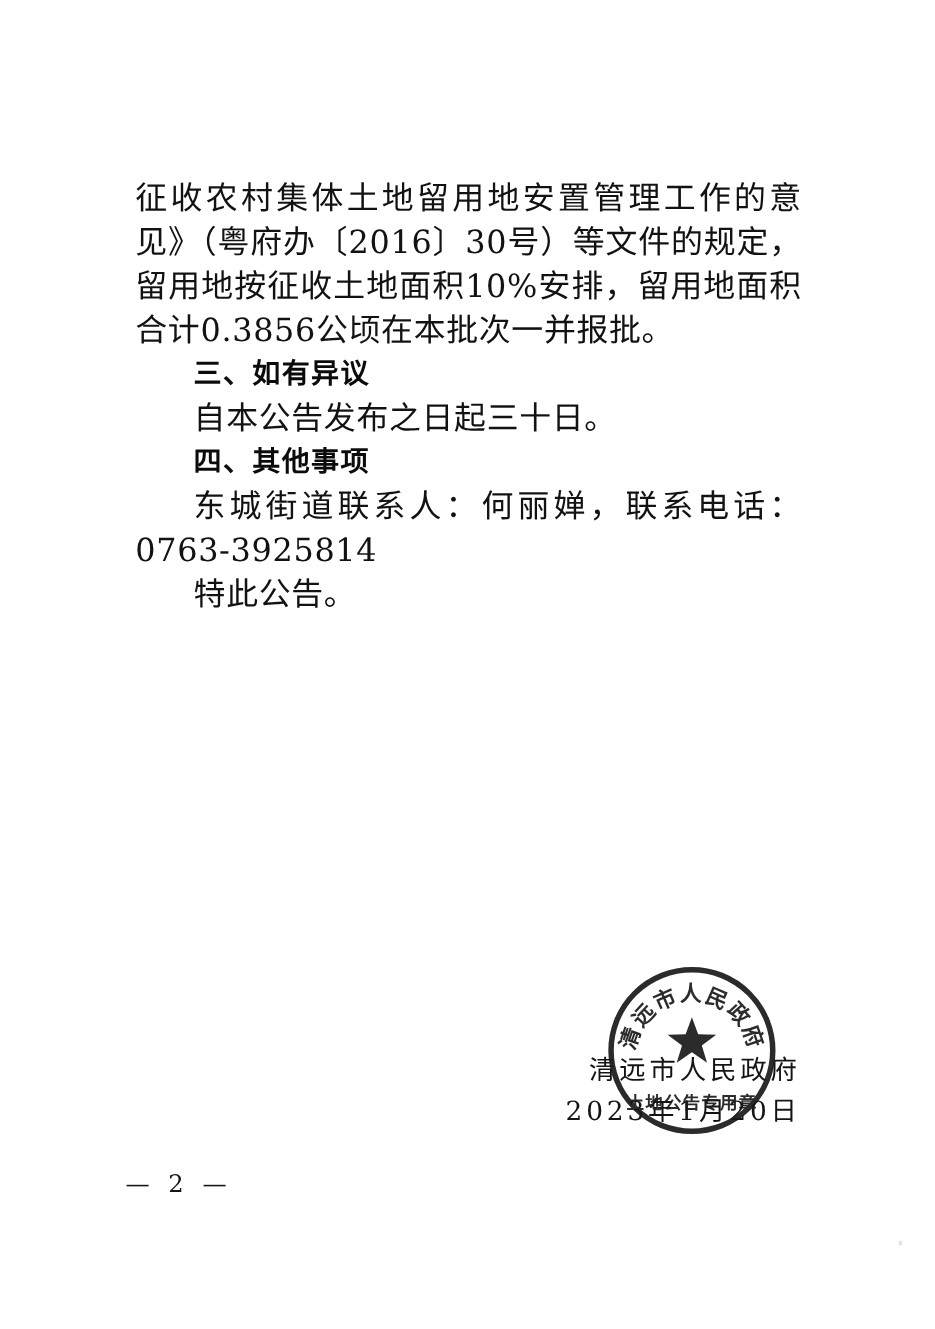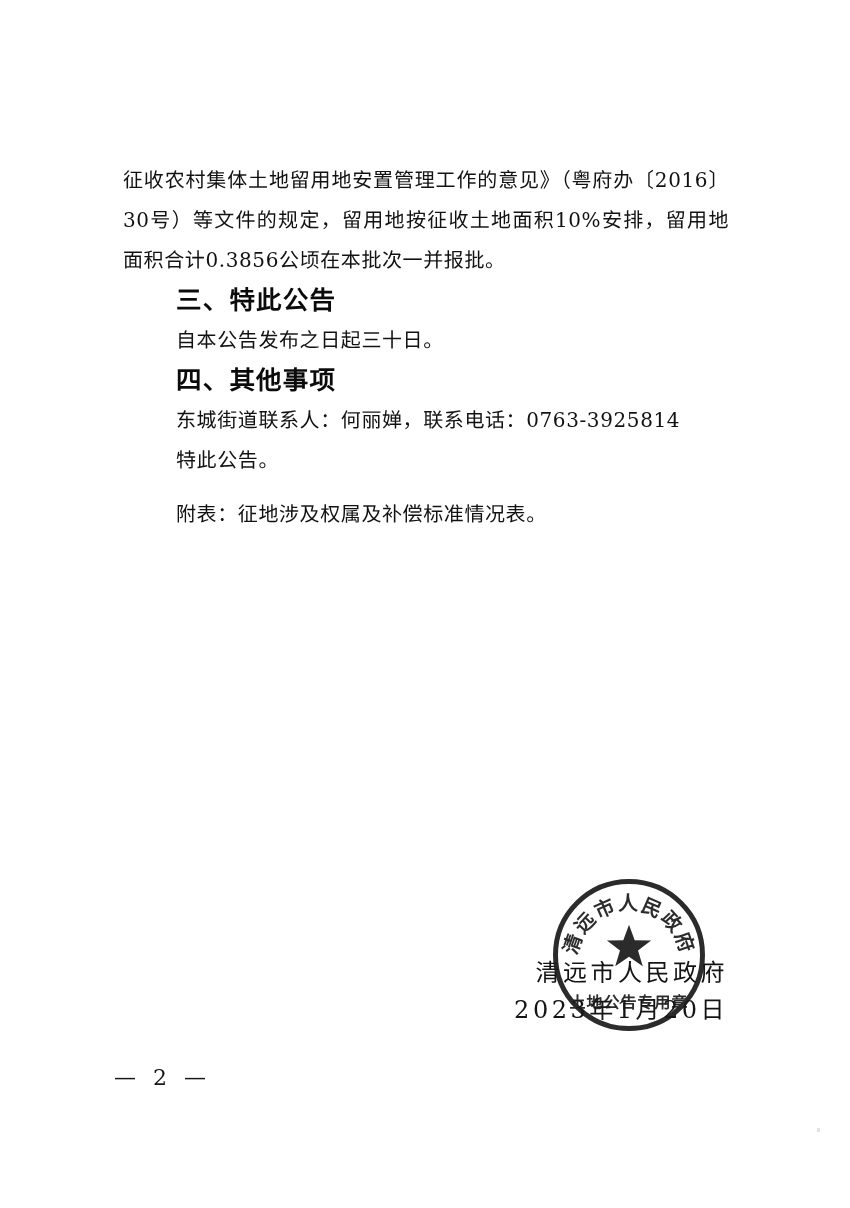--- a/index.html
+++ b/index.html
@@ -20,21 +20,21 @@
 
   
   .body-block {
     position: absolute;
     left: 123px;
     top: 160px;
     width: 606px;
   }
 
   .para {
-    font-size: 20px;
+    font-size: 29px;
     line-height: 40px;
     letter-spacing: 0.6px;
     text-align: justify;
     text-justify: inter-character;
     margin: 0;
     color: #121212;
     font-weight: 400;
   }
 
   .para.indent {
@@ -156,34 +156,33 @@
 </head>
 <body>
 
 <div class="page">
 
   <div class="body-block">
 
     <p class="para">征收农村集体土地留用地安置管理工作的意见》（粤府办〔2016〕30号）等文件的规定，留用地按征收土地面积10%安排，留用地面积合计0.3856公顷在本批次一并报批。</p>
 
 
-    <p class="heading">三、特此公告</p>
+    <p class="heading">三、如有异议</p>
 
     <p class="para indent">自本公告发布之日起三十日。</p>
 
     <p class="heading">四、其他事项</p>
 
 
     <p class="para indent">东城街道联系人：何丽婵，联系电话：0763-3925814</p>
 
     <p class="para indent">特此公告。</p>
 
     <div class="spacer-sm"></div>
 
-    <p class="para indent">附表：征地涉及权属及补偿标准情况表。</p>
   </div>
 
   <div class="sign-block">
     <div class="sign-line">清远市人民政府</div>
     <div class="sign-line">2023年1月20日</div>
   </div>
 
   <div class="seal">
     <div class="seal-ring-text">
       <svg viewBox="0 0 152 152">

